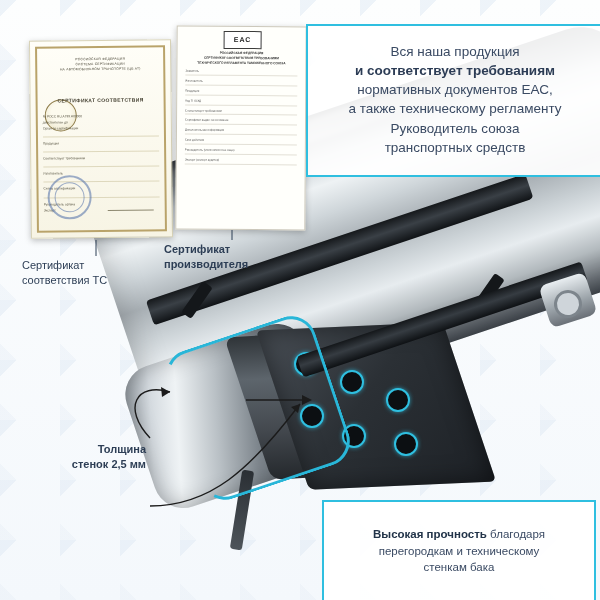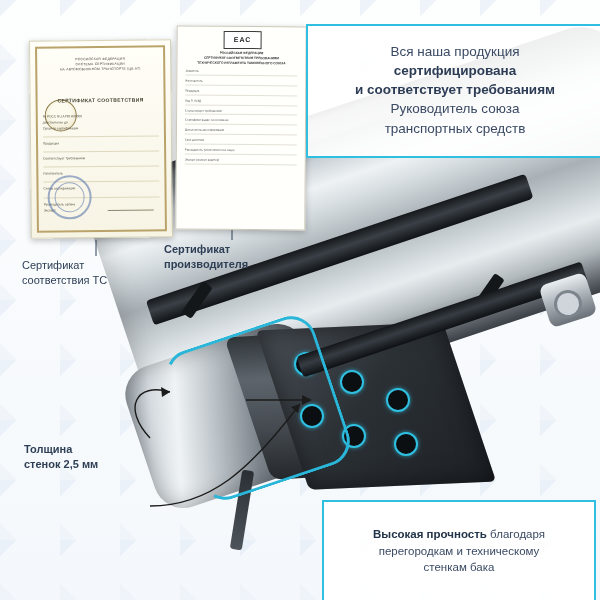--- a/index.html
+++ b/index.html
@@ -351,21 +351,21 @@
 
   .caption {
     position: absolute;
     font-size: 11px;
     color: #2d3e55;
     line-height: 1.35;
   }
   .caption.bold { font-weight: bold; }
   .cap-cert-ts { left: 22px; top: 258px; width: 150px; }
   .cap-cert-mf { left: 164px; top: 242px; width: 140px; font-weight: bold; }
-  .cap-thick { left: 24px; top: 442px; width: 110px; text-align: left; }
+  .cap-thick { left: 36px; top: 442px; width: 110px; text-align: right; }
   .cap-part  { left: 28px; top: 500px; width: 118px; text-align: right; }
 
   
   .leader { position: absolute; overflow: visible; }
 </style>
 </head>
 <body>
 
 <div id="stage">
 
@@ -441,22 +441,23 @@
       <div class="row">Сертификат выдан на основании</div>
       <div class="row">Дополнительная информация</div>
       <div class="row">Срок действия</div>
       <div class="row">Руководитель (уполномоченное лицо)</div>
       <div class="row">Эксперт (эксперт-аудитор)</div>
     </div>
   </div>
 
   <div class="panel panel-top">
     <span class="line">Вся наша продукция</span>
-    <span class="line b">сертифицирована</span>
     <span class="line b">и соответствует требованиям</span>
+    <span class="line">нормативных документов ЕАС,</span>
+    <span class="line">а также техническому регламенту</span>
     <span class="line">Руководитель союза</span>
     <span class="line">транспортных средств</span>
   </div>
 
   <div class="panel panel-bottom">
     <span class="line"><b class="strong">Высокая прочность</b><span> благодаря</span></span>
     <span class="line">перегородкам и техническому</span>
     <span class="line">стенкам бака</span>
   </div>
 

